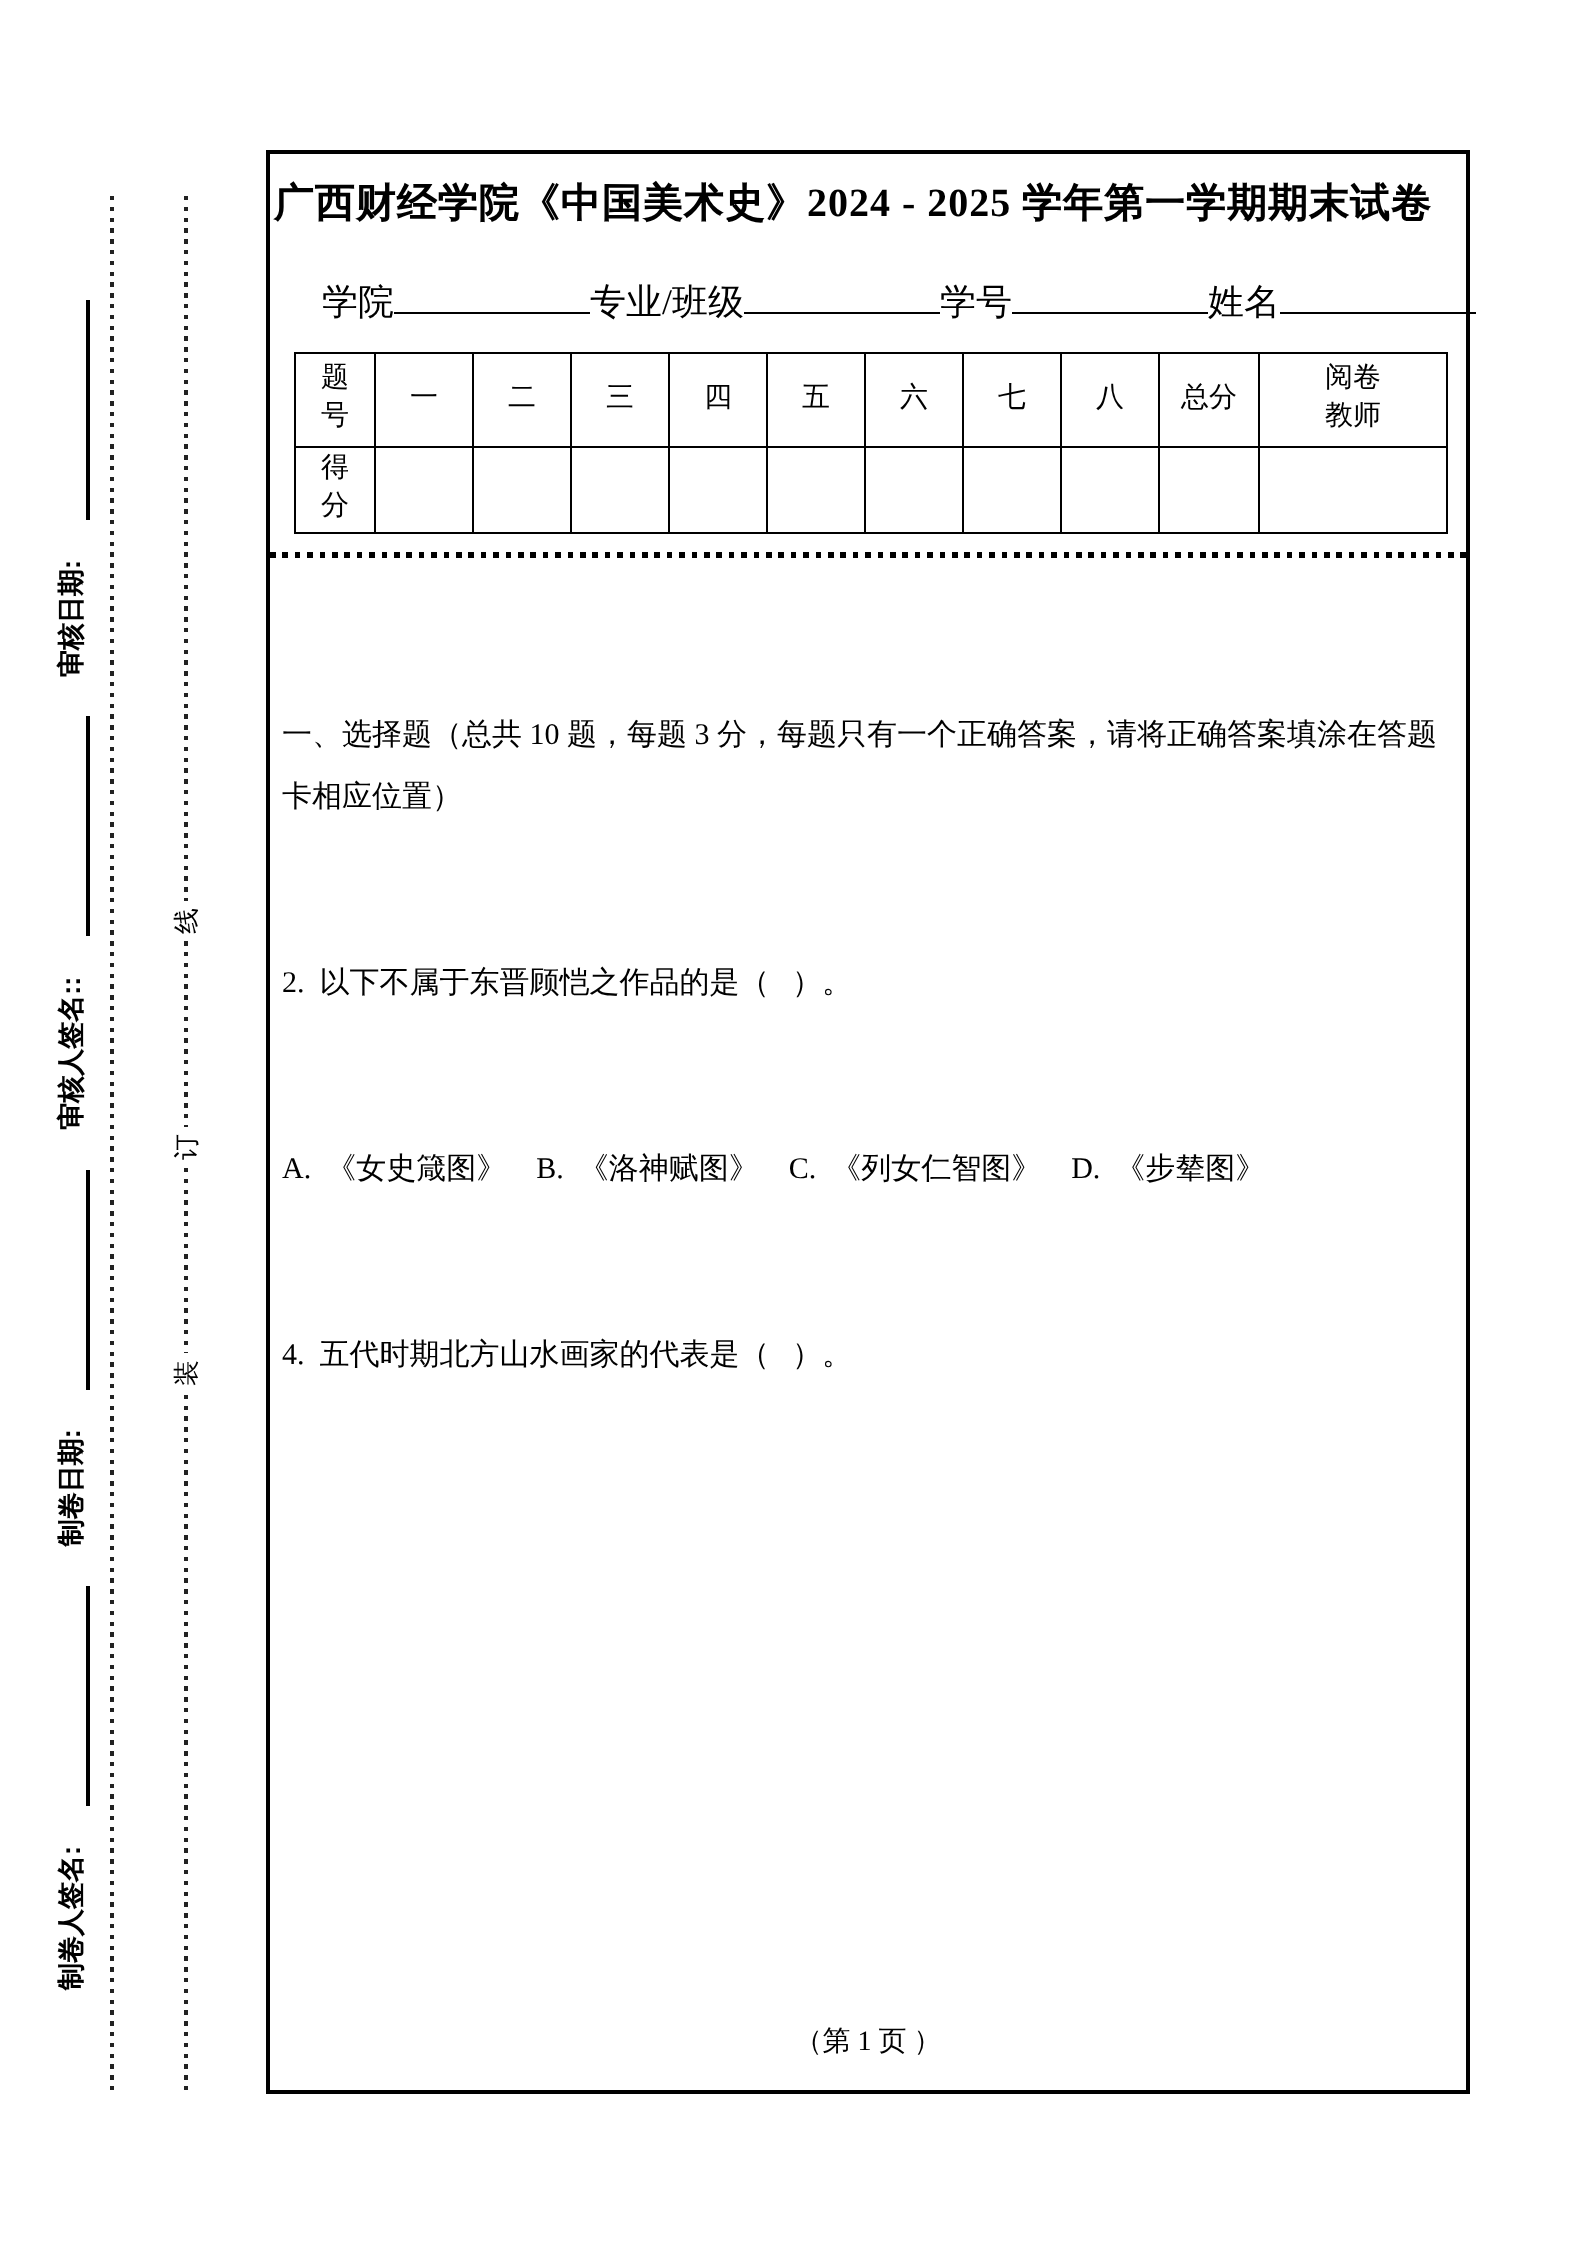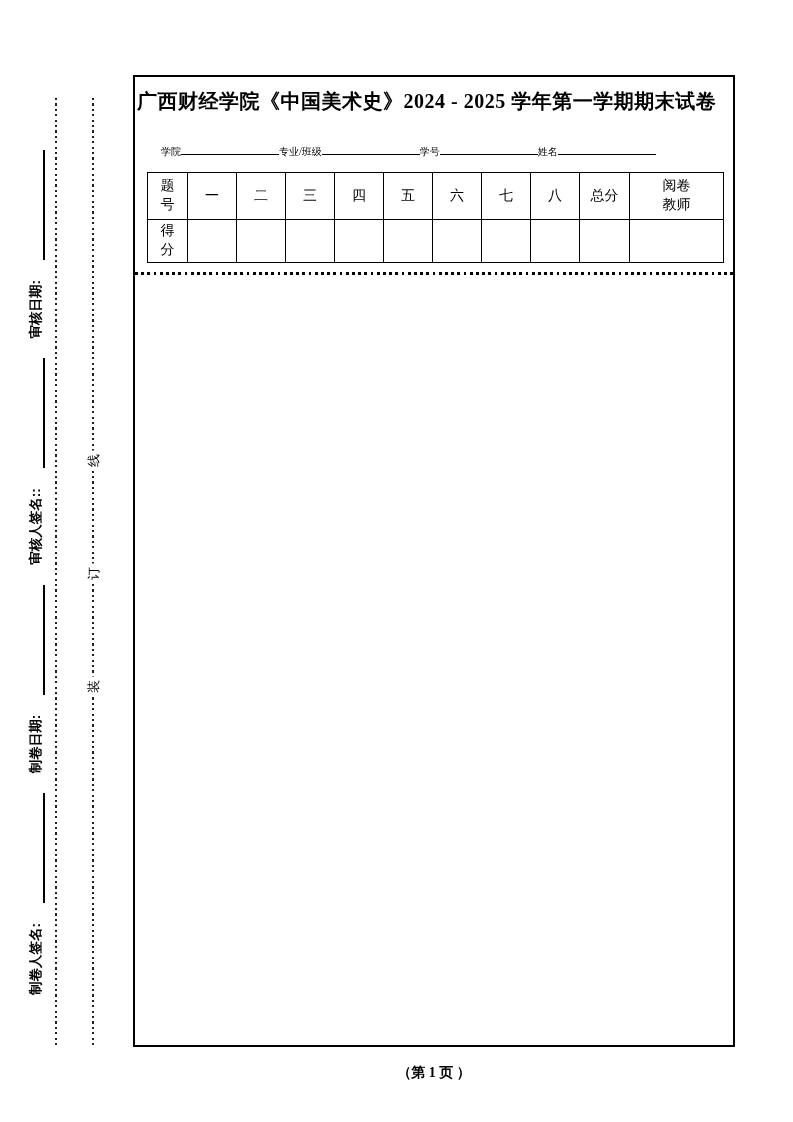--- a/index.html
+++ b/index.html
@@ -57,21 +57,21 @@
   .paper-title {
     margin:11px 20px 0 2px;
     text-align:center;
     font-size:20px; font-weight:bold;
     letter-spacing:0.5px;
     white-space:nowrap;
   }
 
   .fields-row {
     margin:24px 0 0 26px;
-    font-size:10px; white-space:nowrap;
+    font-size:18px; white-space:nowrap;
   }
   .field-blank {
     display:inline-block; width:98px; height:15px;
     border-bottom:1px solid #000; vertical-align:baseline;
   }
 
   table.score-table {
     border-collapse:collapse; table-layout:fixed;
     margin:13px 0 0 12px; width:576px;
     font-size:14px; text-align:center;
@@ -91,22 +91,22 @@
   }
 
   .content {
     margin:12px 10px 0 6px;
     font-size:15px; line-height:31px;
     white-space:pre-wrap;
   }
   .content p { margin:0; }
 
   .page-footer {
-    position:absolute; left:133px; top:1064px; width:602px;
-    text-align:center; font-size:14px; font-weight:bold;
+    position:absolute; left:133px; top:1012px; width:602px;
+    text-align:center; font-size:14px; font-weight:normal;
   }
 </style>
 </head>
 <body>
 
 <div class="dotline dotline-left"></div>
 <div class="dotline dotline-right"></div>
 <span class="binding-char bc-1">线</span>
 <span class="binding-char bc-2">订</span>
 <span class="binding-char bc-3">装</span>
@@ -175,20 +175,24 @@
       <td></td>
       <td></td>
       <td></td>
     </tr>
   </tbody>
     </table>
 
   <div class="dotted-sep"></div>
 
   <div class="content">
+    <p>一、选择题（总共 10 题，每题 3 分，每题只有一个正确答案，请将正确答案填涂在答题卡相应位置）</p>
+    <p class="q-line">2.  以下不属于东晋顾恺之作品的是（   ）。</p>
+    <p class="opt-line">A.  《女史箴图》    B.  《洛神赋图》    C.  《列女仁智图》    D.  《步辇图》</p>
+    <p class="q-line">4.  五代时期北方山水画家的代表是（   ）。</p>
     
     
     
     
     
     
     
     
     
     

